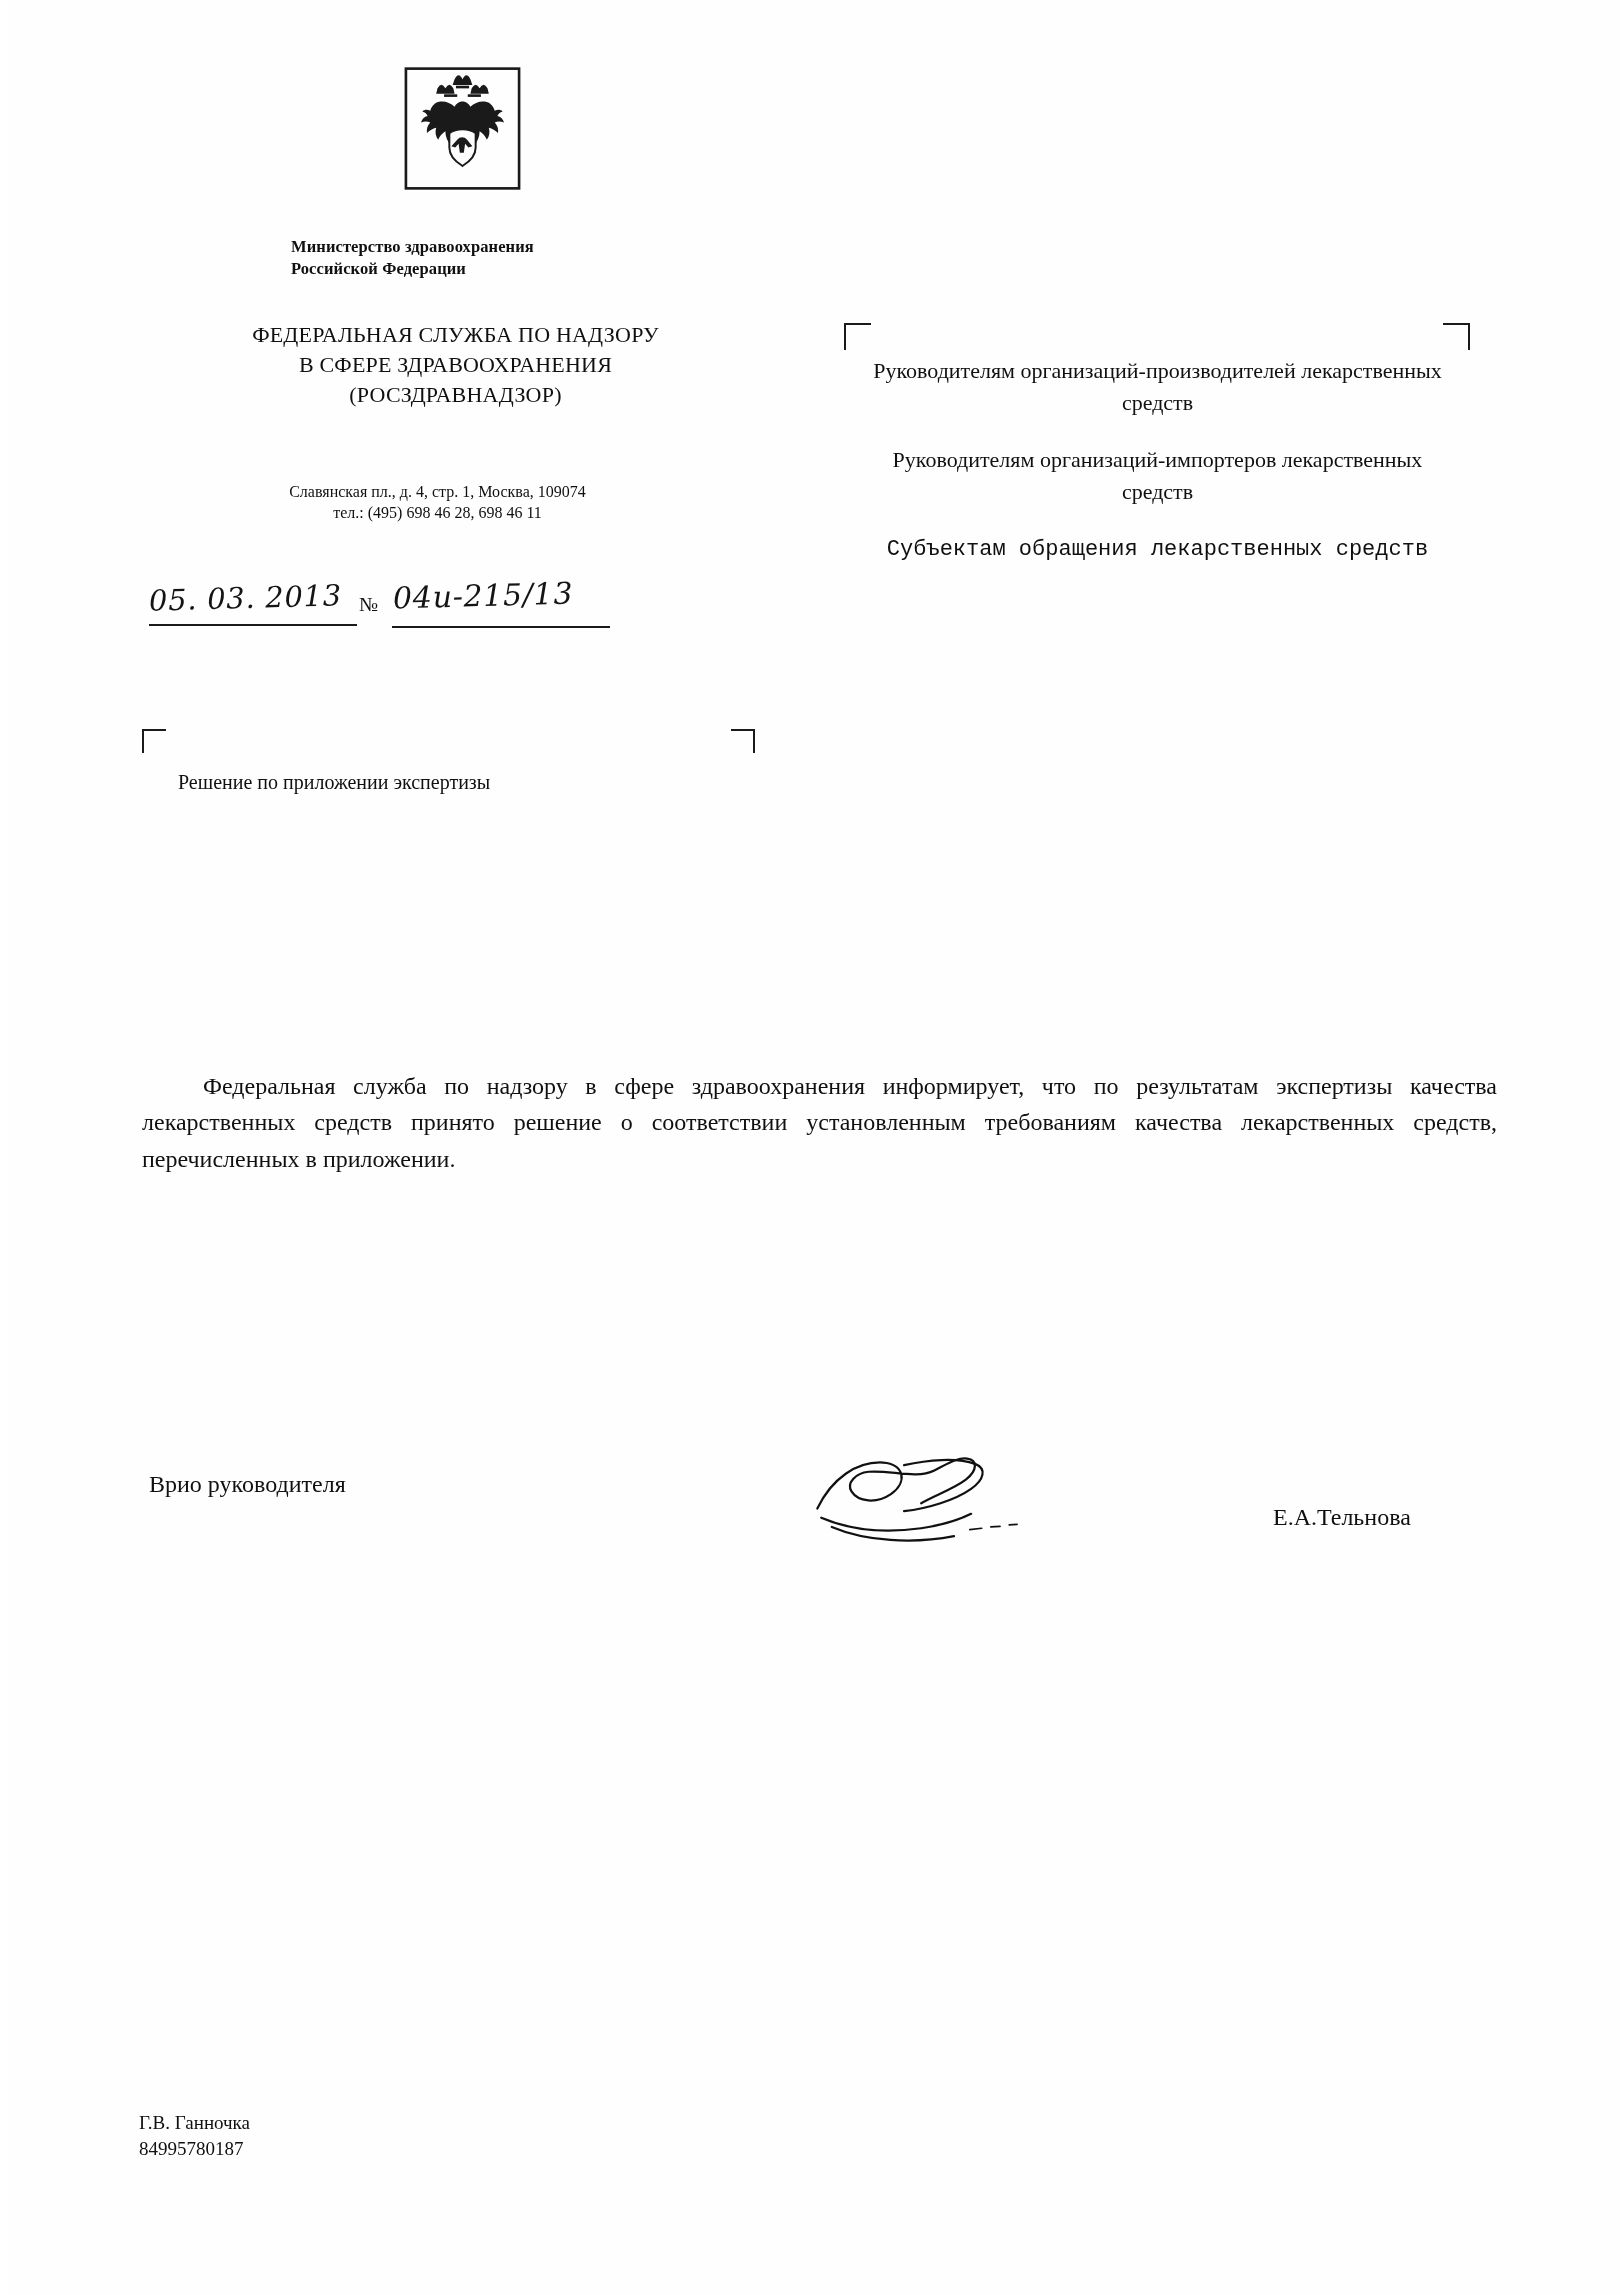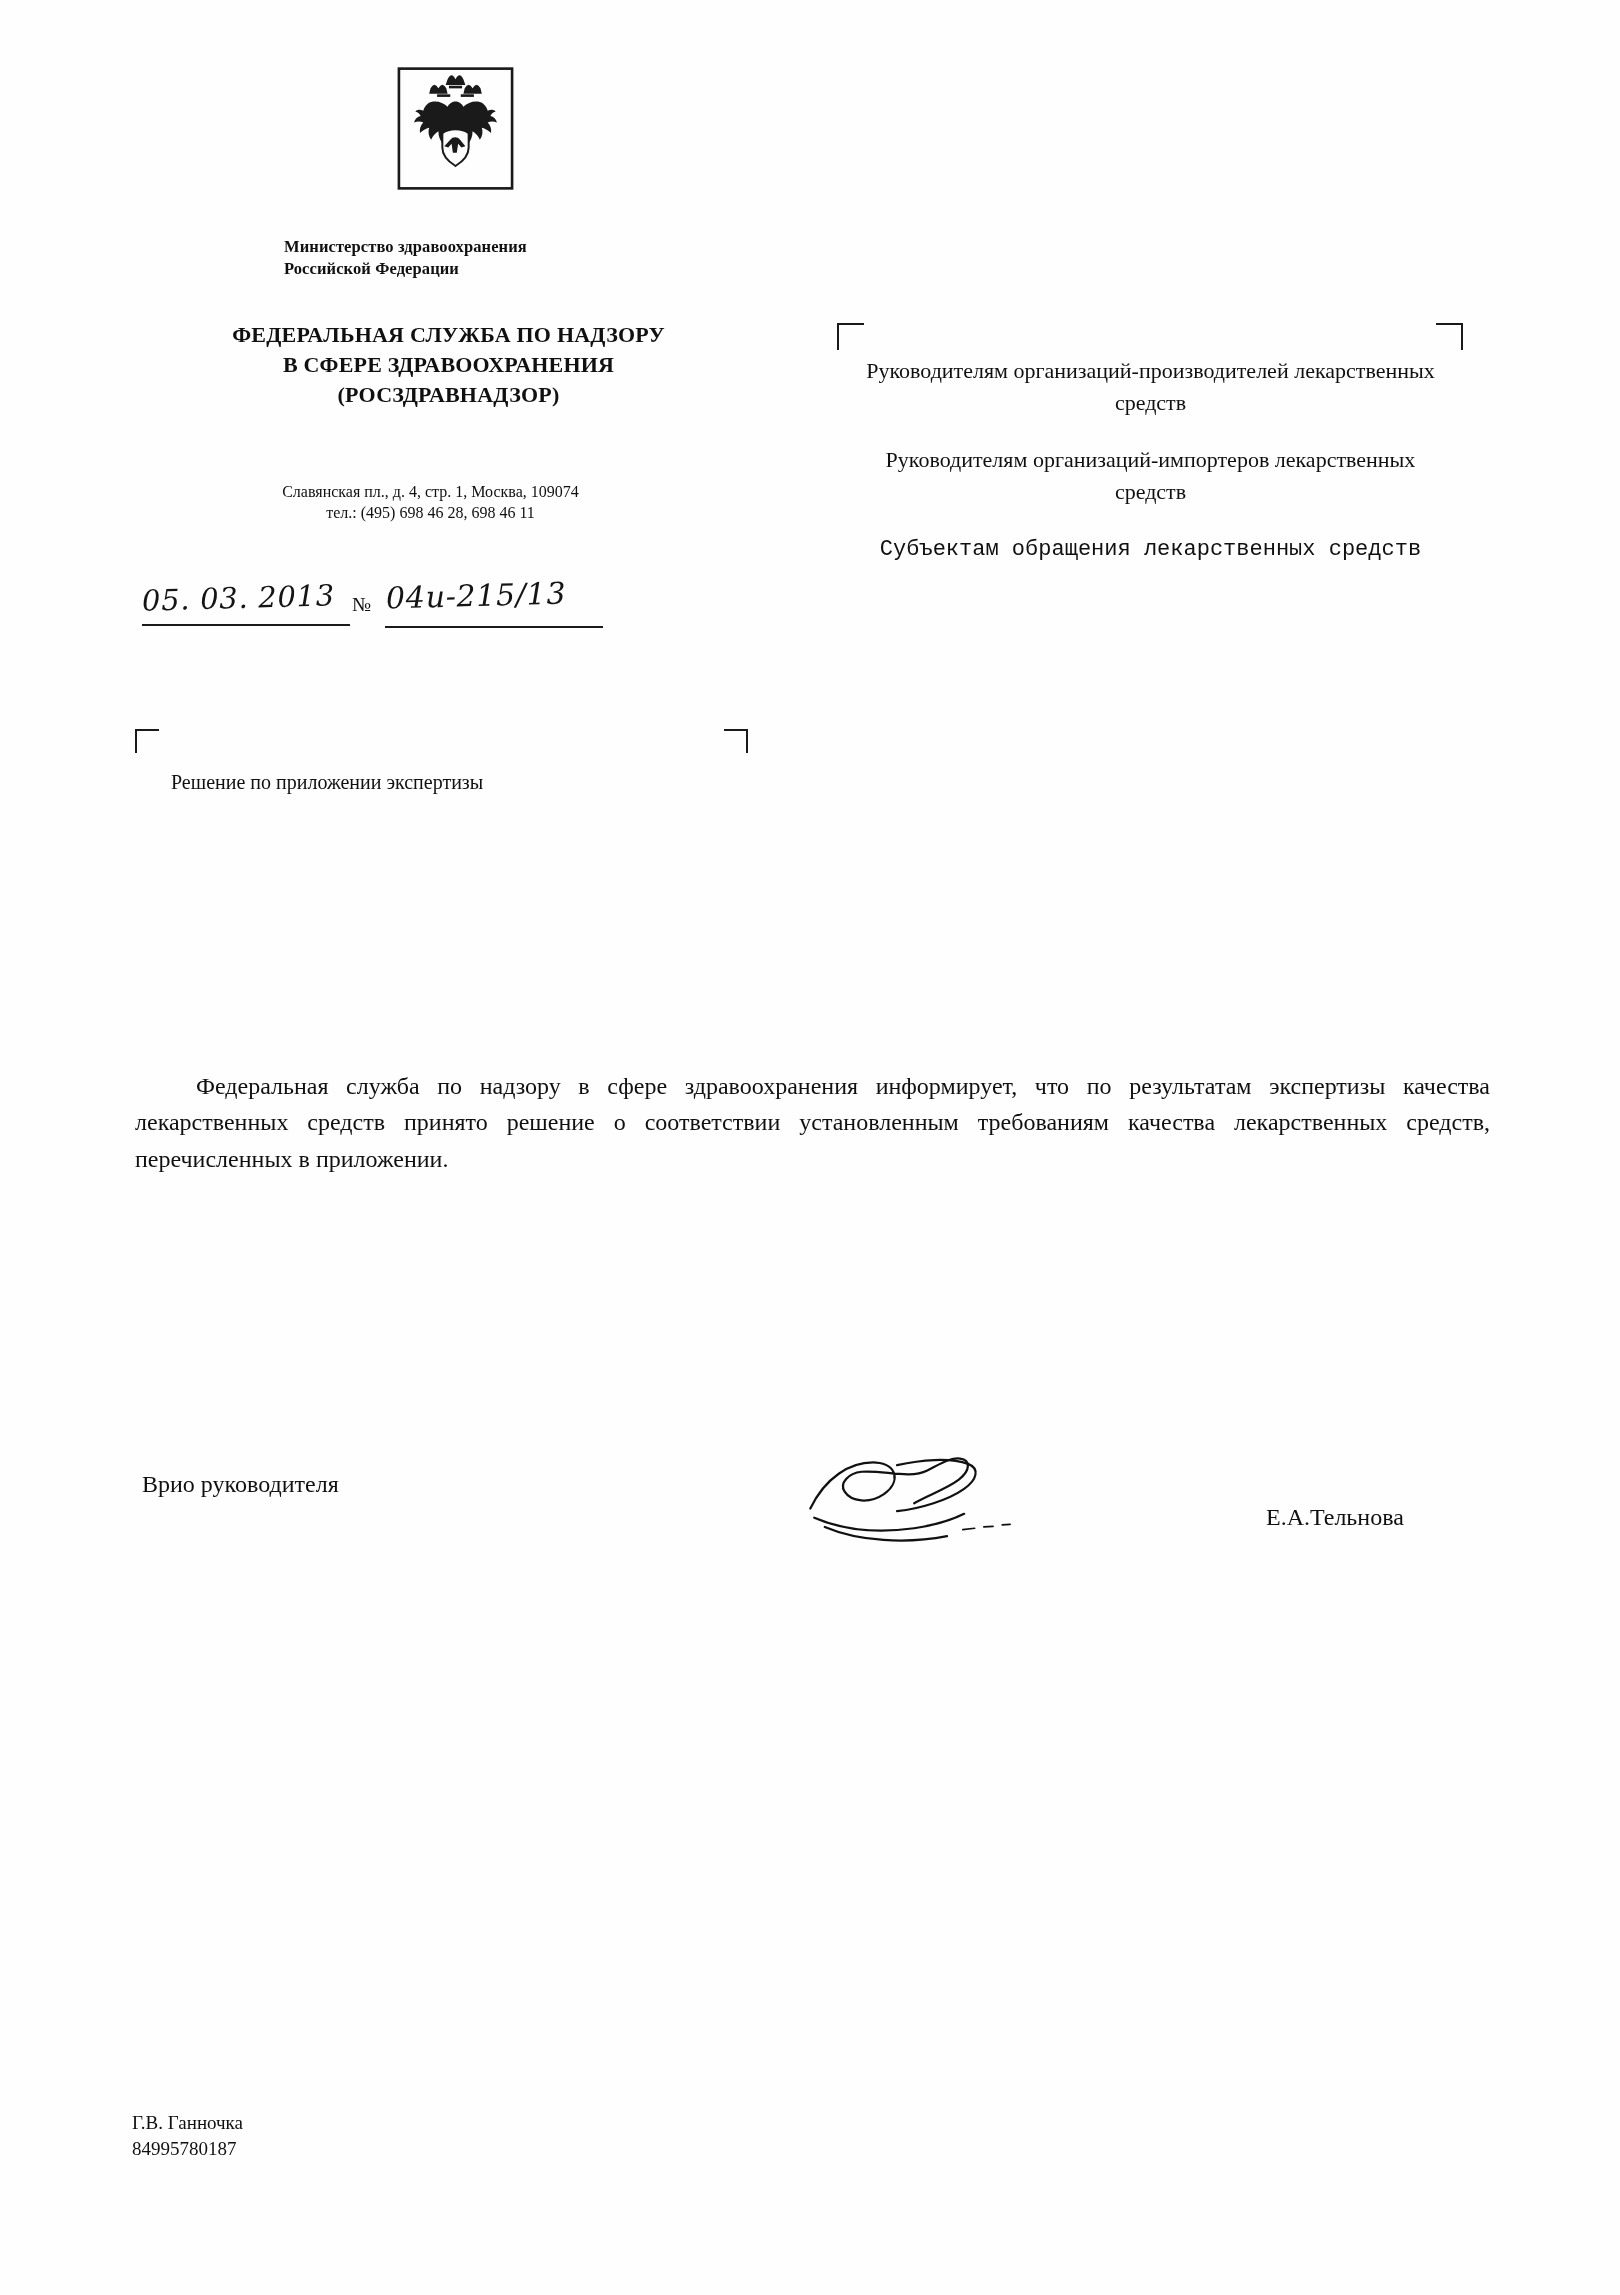--- a/index.html
+++ b/index.html
@@ -13,20 +13,21 @@
     position: relative;
     font-family: "Liberation Serif", serif;
     color: #101010;
     overflow: hidden;
   }
 
   .page {
     position: absolute;
     inset: 0;
     background: #fefefe;
+    margin-left: 7px;
   }
 
   
   .emblem-wrap {
     position: absolute;
     left: 396px;
     top: 66px;
     width: 119px;
     height: 125px;
   }
@@ -45,21 +46,21 @@
     letter-spacing: 0.1px;
   }
 
   
   .agency {
     position: absolute;
     left: 119px;
     top: 320px;
     width: 659px;
     text-align: center;
-    font-weight: bold;
+    font-weight: normal;
     font-size: 22px;
     line-height: 1.36;
     letter-spacing: 0.2px;
   }
 
   
   .address {
     position: absolute;
     left: 101px;
     top: 481px;

